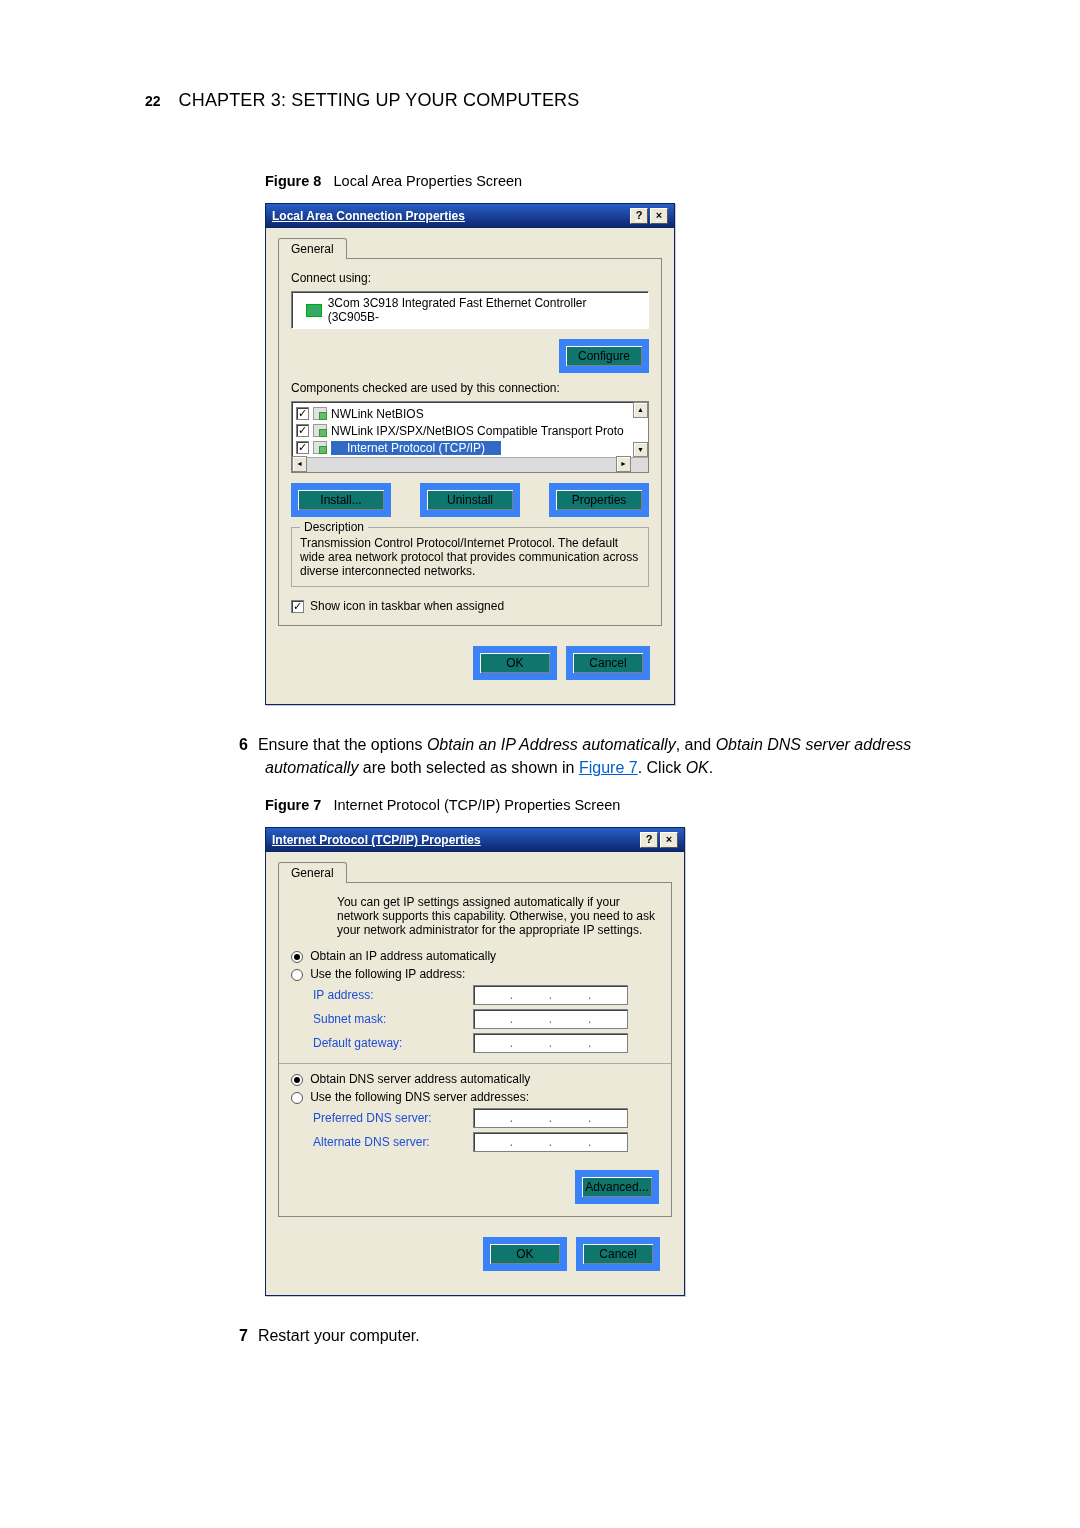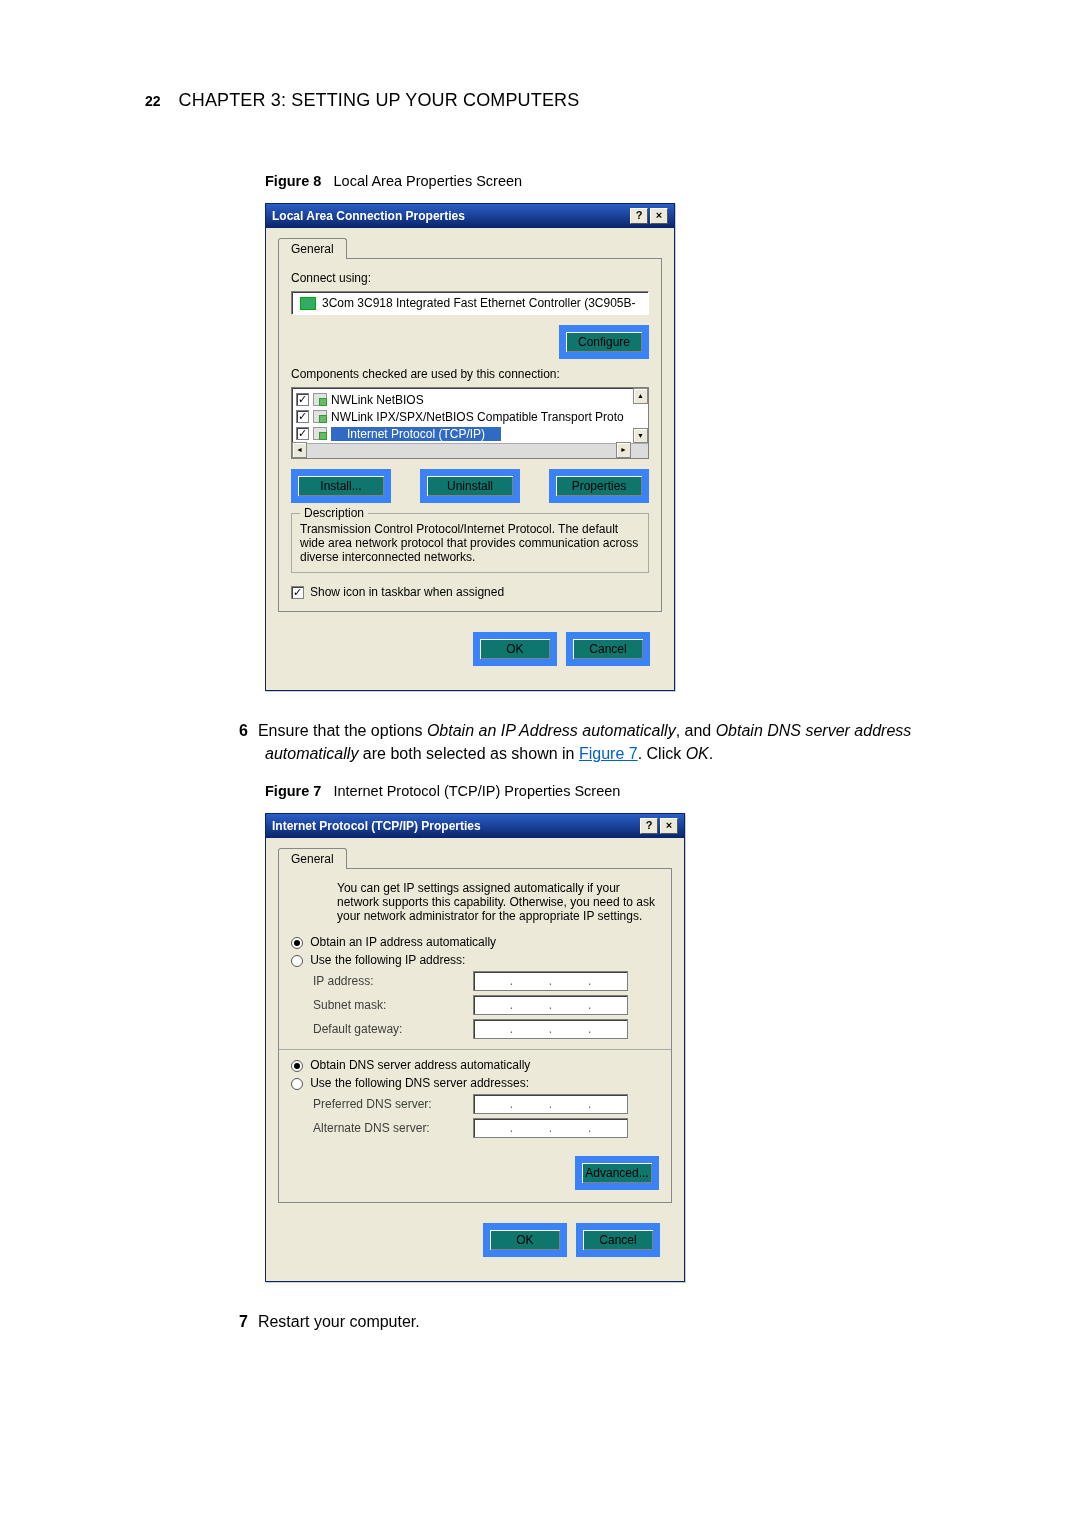--- a/index.html
+++ b/index.html
@@ -44,20 +44,21 @@
     background: linear-gradient(#2a5fc7, #0a246a);
     color: #fff;
     font-weight: bold;
     height: 24px;
     line-height: 24px;
     padding: 1px 6px;
     display: flex;
     justify-content: space-between;
     align-items: center;
     font-size: 12px;
+    text-decoration: underline;
   }
   .tb-btns { display: flex; gap: 2px; }
   .tb-btn {
     width: 18px; height: 16px;
     background: #ece9d8;
     border: 1px solid #fff;
     border-right-color: #555; border-bottom-color: #555;
     color: #000;
     font-size: 11px;
     font-weight: bold;
@@ -82,21 +83,21 @@
     border: 1px solid #888;
     padding: 12px;
     background: #ece9d8;
   }
   .label { font-size: 12px; margin-bottom: 6px; }
   .sunken {
     background: #fff;
     border: 1px solid #808080;
     border-right-color: #fff; border-bottom-color: #fff;
     box-shadow: inset 1px 1px 0 #404040;
-    padding: 4px 8px;
+    padding: 4px 14px;
     font-size: 12px;
   }
   .adapter-row { display: flex; align-items: center; gap: 6px; }
   .nic-icon {
     width: 16px; height: 13px;
     background: #3a6; border: 1px solid #0a0;
     display: inline-block;
   }
   .btn {
     background: #0f766e;
@@ -162,21 +163,21 @@
     background: #ece9d8; padding: 0 4px; font-size: 12px;
   }
   .checkrow { display: flex; align-items: center; gap: 6px; margin-top: 12px; font-size: 12px; }
   .okrow { text-align: right; padding: 12px 12px; margin-top: 8px;}
   .okrow .btn { width: 82px; margin-left: 6px; }
 
   
   .radio { width: 12px; height: 12px; border: 1px solid #555; border-radius: 50%; display:inline-block; position: relative; vertical-align: middle; background:#fff; }
   .radio.checked::after { content:""; position:absolute; top:2px; left:2px; width:6px; height:6px; border-radius:50%; background:#000; }
   .formrow { display:flex; margin: 4px 0 4px 22px; align-items:center; }
-  .formrow .flabel { width: 160px; font-size:12px; color:#404040; }
+  .formrow .flabel { width: 160px; font-size:12px; color:#1d4ed8; }
   .ipfield {
     width: 155px; height: 20px;
     background:#fff; border:1px solid #808080;
     box-shadow: inset 1px 1px 0 #404040;
     font-size:12px; color:#666; text-align:center;
     display:flex; align-items:center; justify-content:space-evenly;
   }
   .dot { color:#666; }
   .rlabel { font-size:12px; margin-left: 4px; }
   .advrow { text-align: right; margin-top: 18px; }

